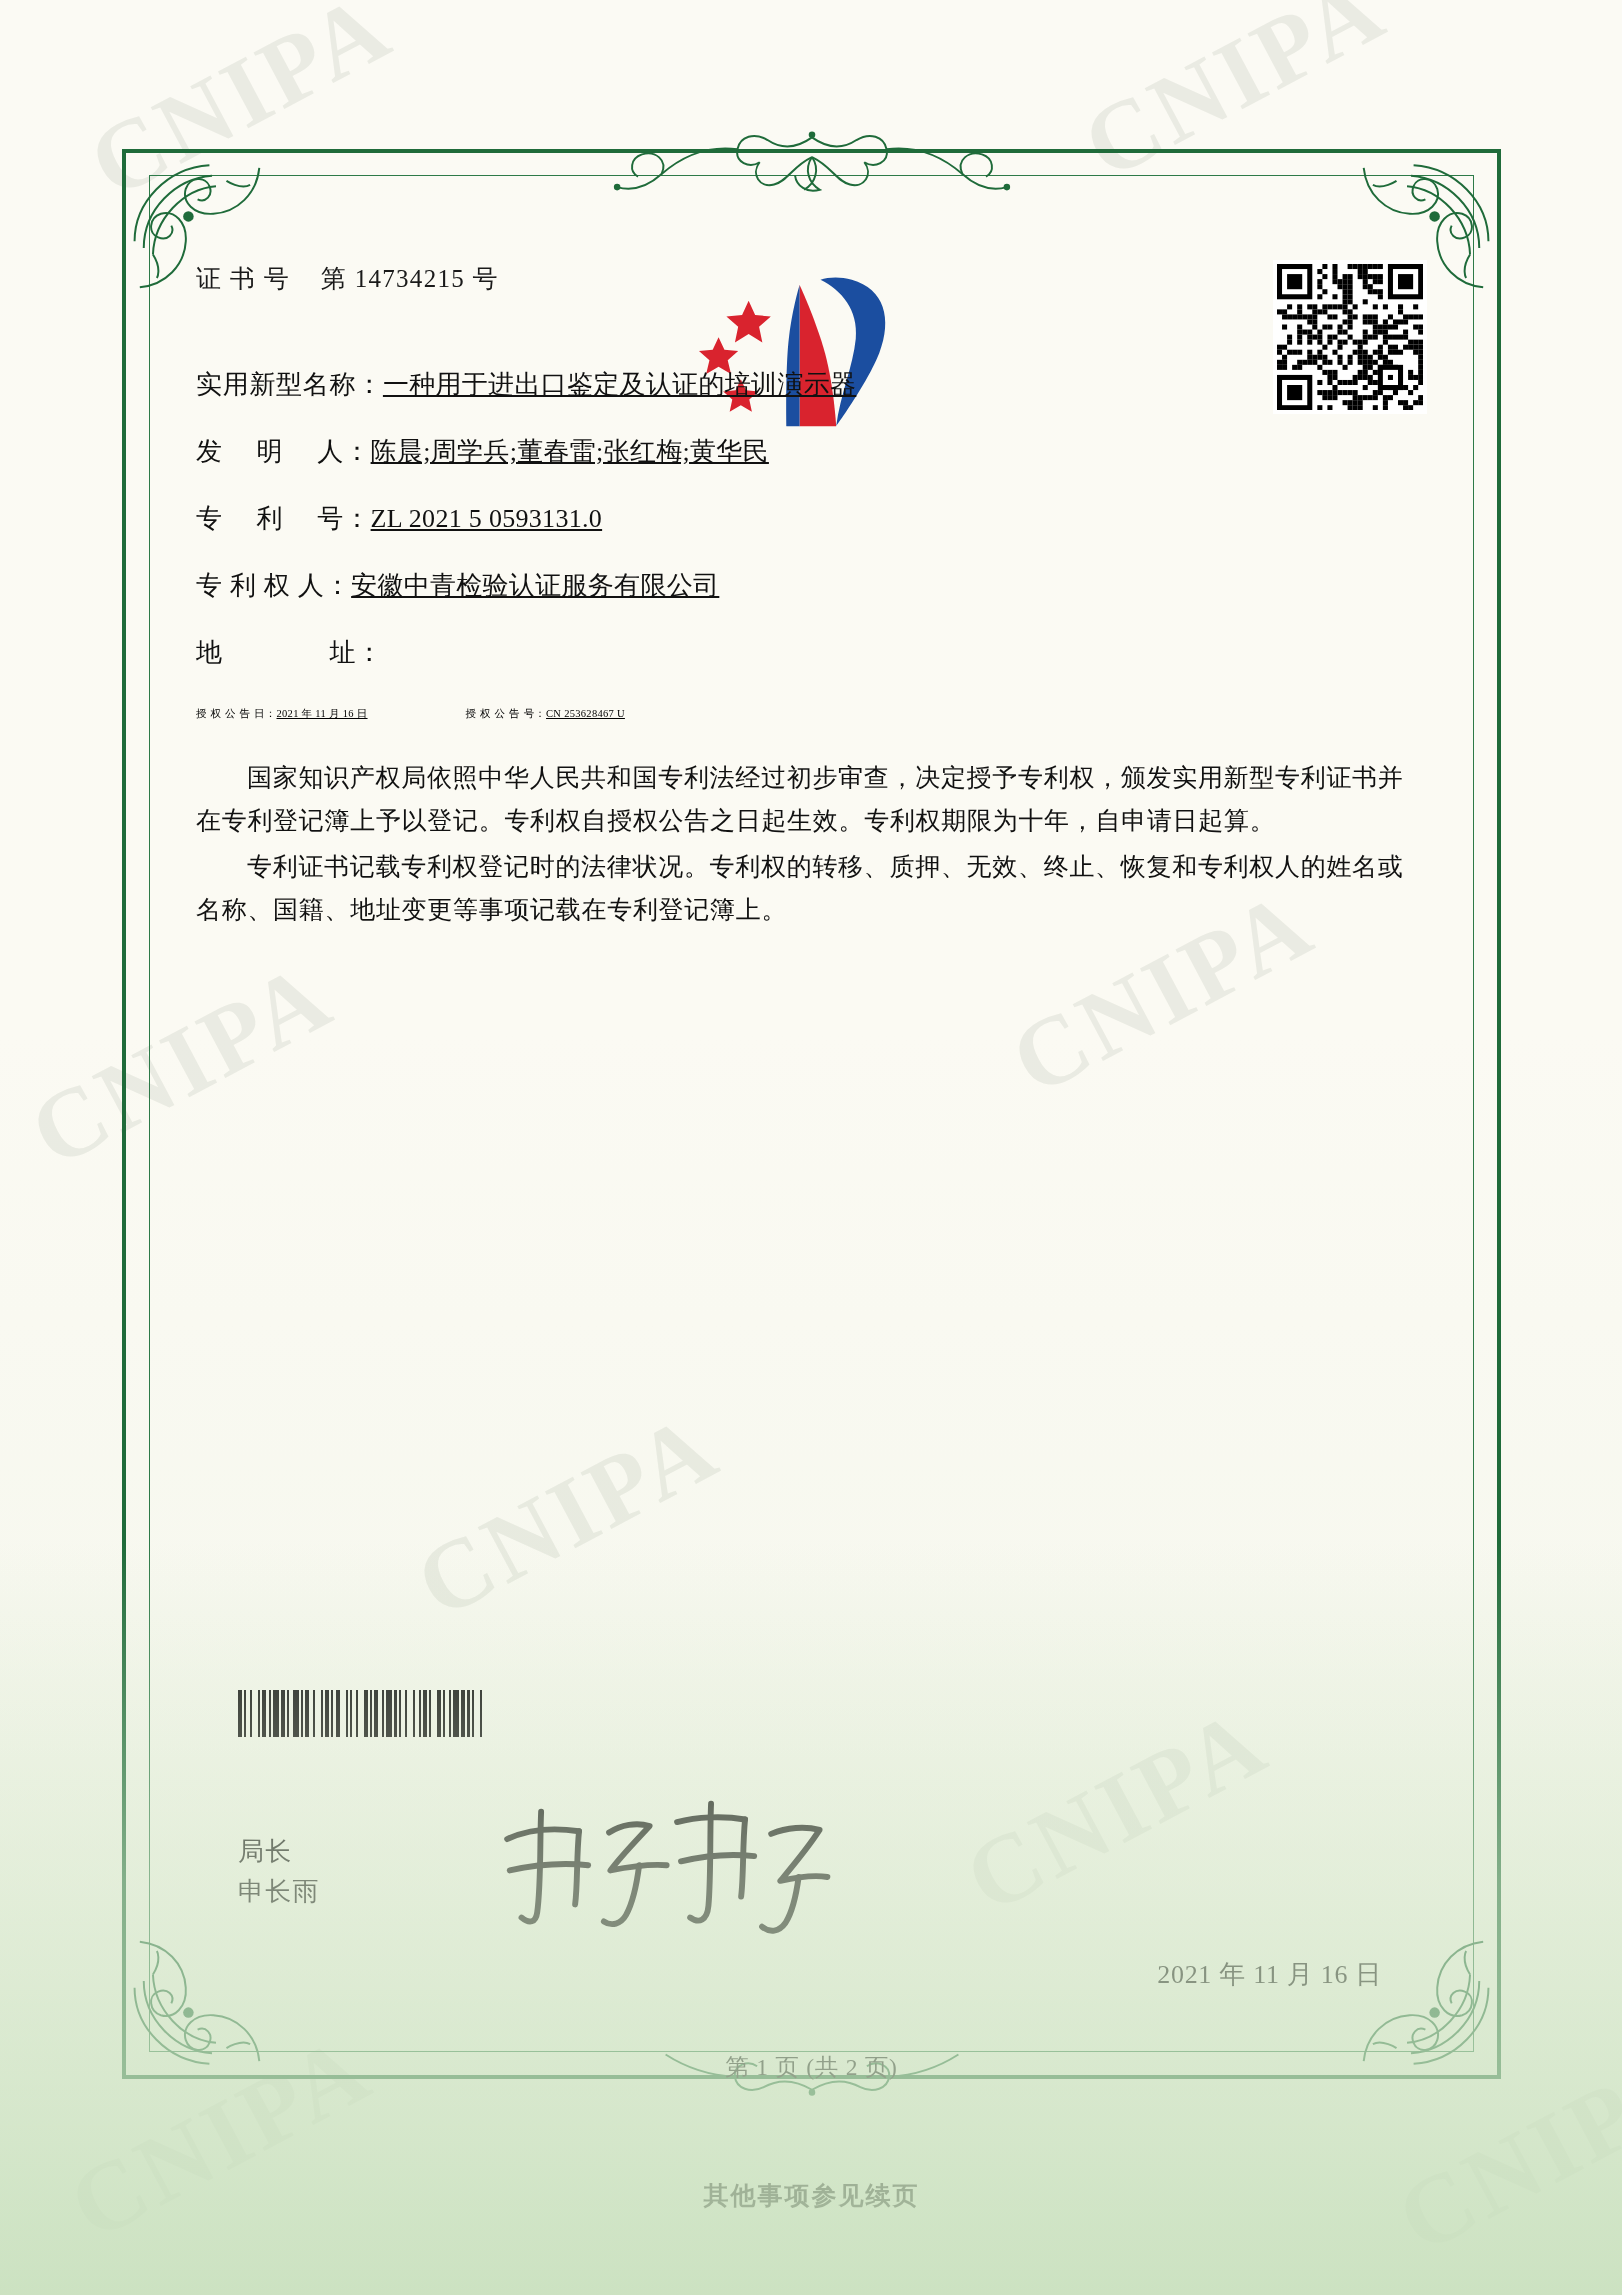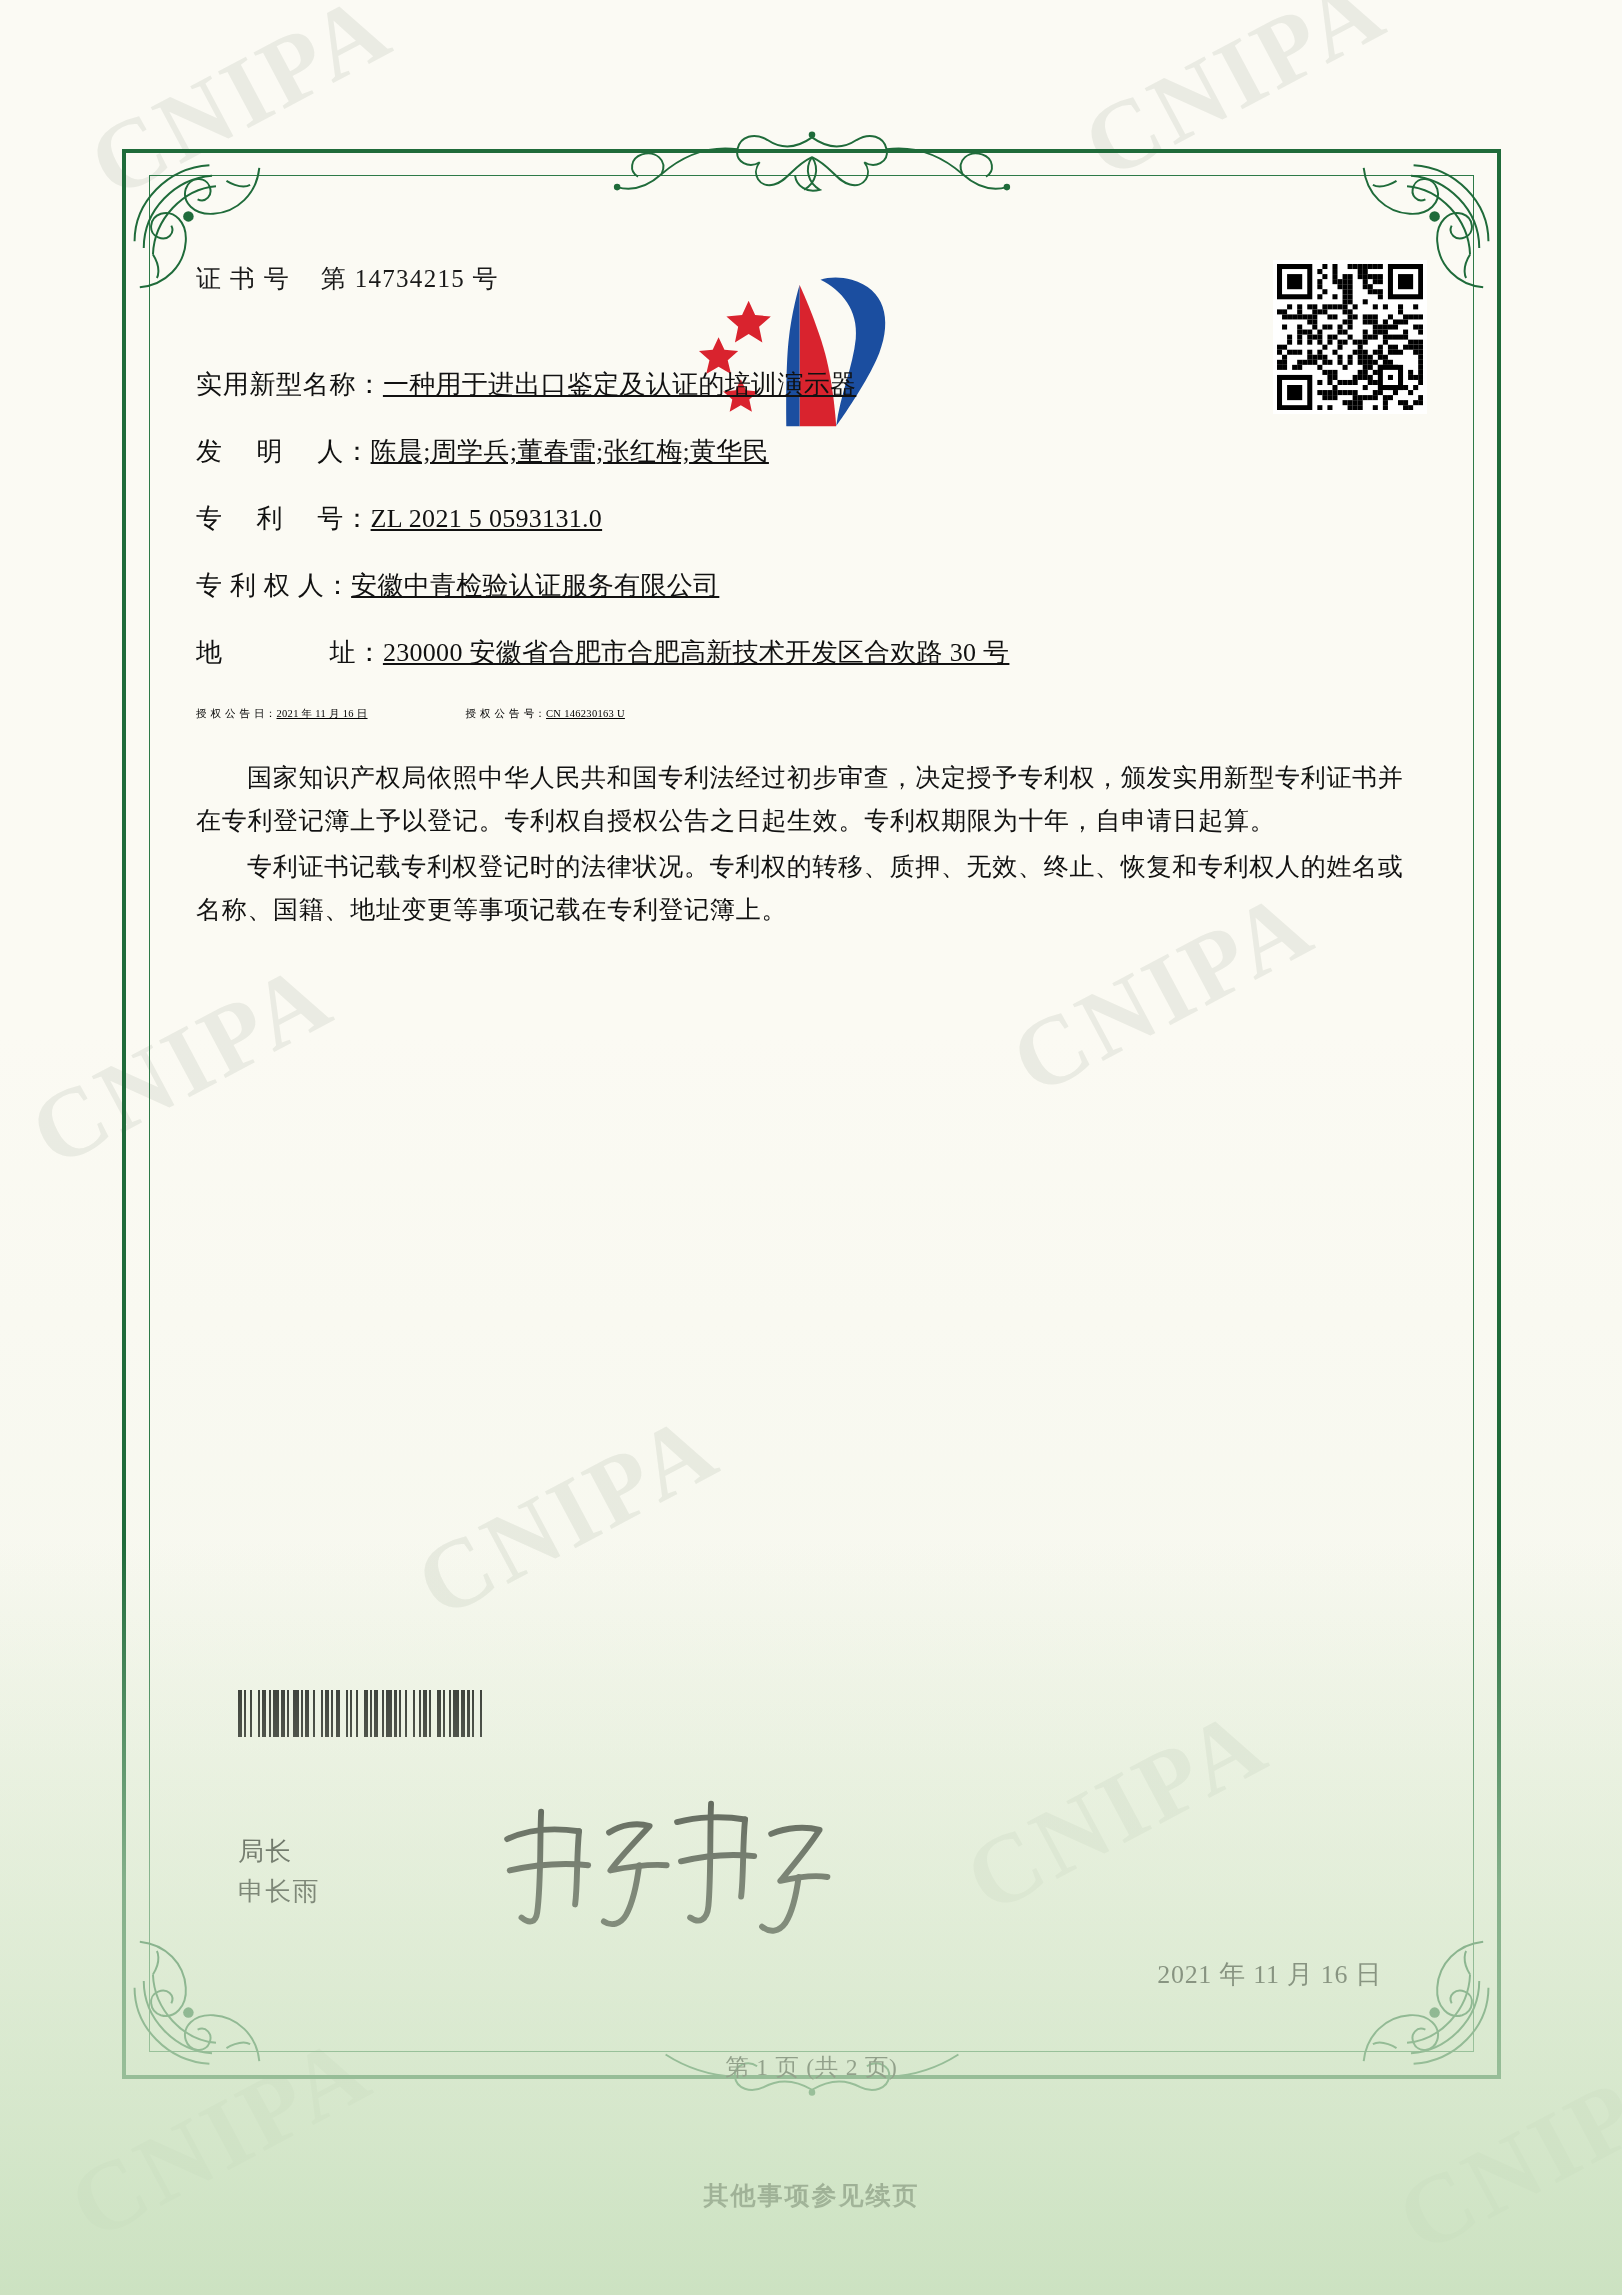--- a/index.html
+++ b/index.html
@@ -671,30 +671,29 @@
         <div class="field">
           <span class="f-label">专　 利　 号：</span>
           <span class="f-value">ZL 2021 5 0593131.0</span>
         </div>
         <div class="field">
           <span class="f-label">专 利 权 人：</span>
           <span class="f-value">安徽中青检验认证服务有限公司</span>
         </div>
         <div class="field">
           <span class="f-label">地　　　　址：</span>
-          <span class="f-value">230000 安徽省合肥市合肥高新技术开发区合欢路 30 号</span>
         </div>
       </div>
 
     <div class="field-row2">
       <span class="f-label">授 权 公 告 日：</span>
       <span class="f-value">2021 年 11 月 16 日</span>
       <span class="gap"></span>
       <span class="f-label">授 权 公 告 号：</span>
-      <span class="f-value">CN 146230163 U</span>
+      <span class="f-value">CN 253628467 U</span>
     </div>
 
     <div class="para">国家知识产权局依照中华人民共和国专利法经过初步审查，决定授予专利权，颁发实用新型专利证书并在专利登记簿上予以登记。专利权自授权公告之日起生效。专利权期限为十年，自申请日起算。</div>
     <div class="para second">专利证书记载专利权登记时的法律状况。专利权的转移、质押、无效、终止、恢复和专利权人的姓名或名称、国籍、地址变更等事项记载在专利登记簿上。</div>
 
   </div>
 
   <div class="barcode" id="barcode">
       <div class="bar" style="width: 3.9px; background: rgb(17, 17, 17);"></div>
       <div class="bar" style="width: 2px; background: transparent;"></div>

